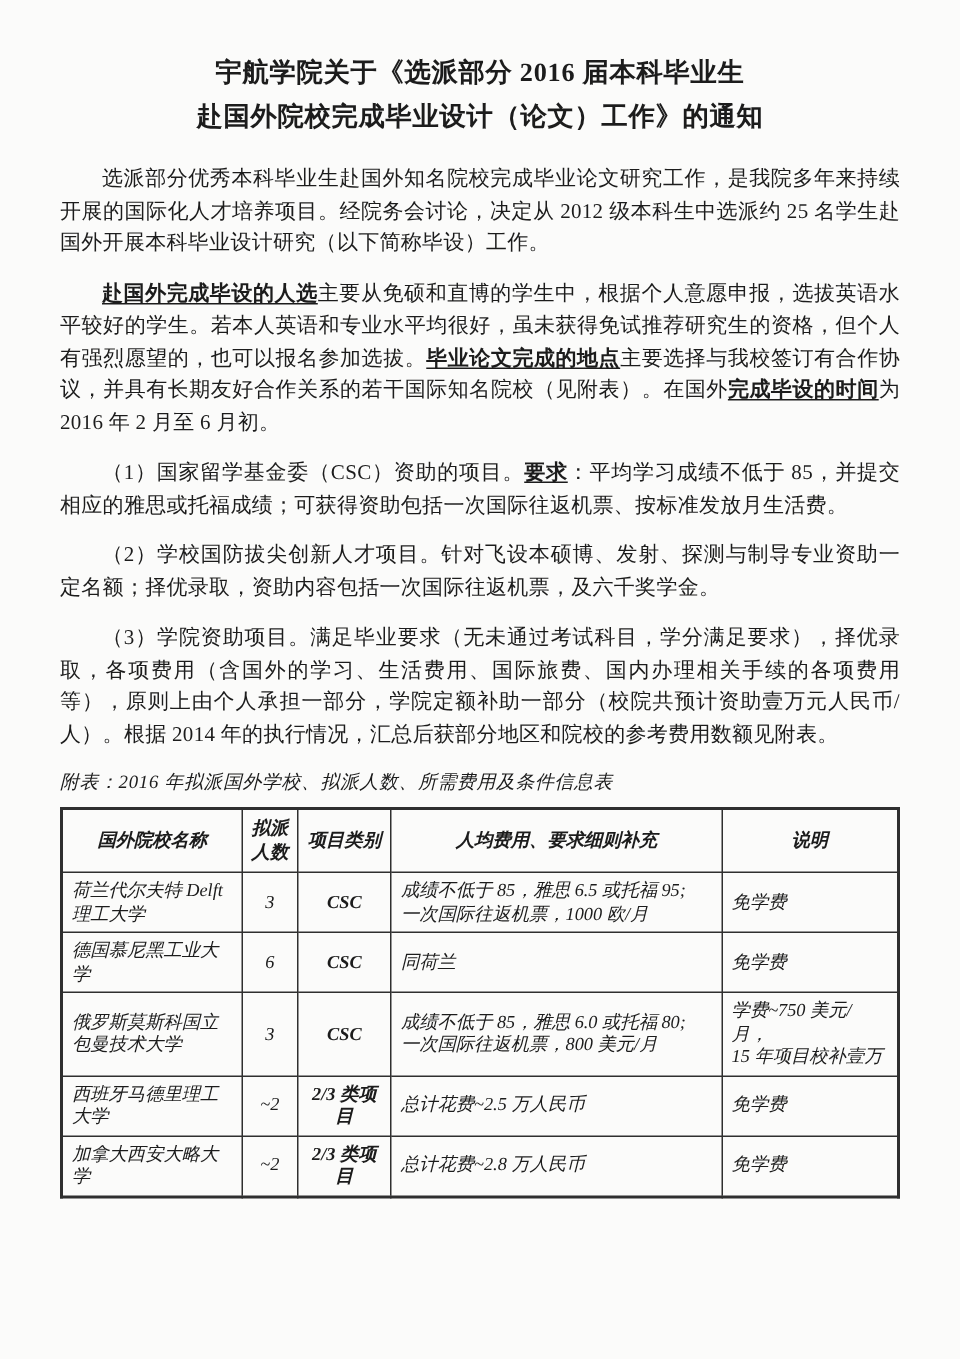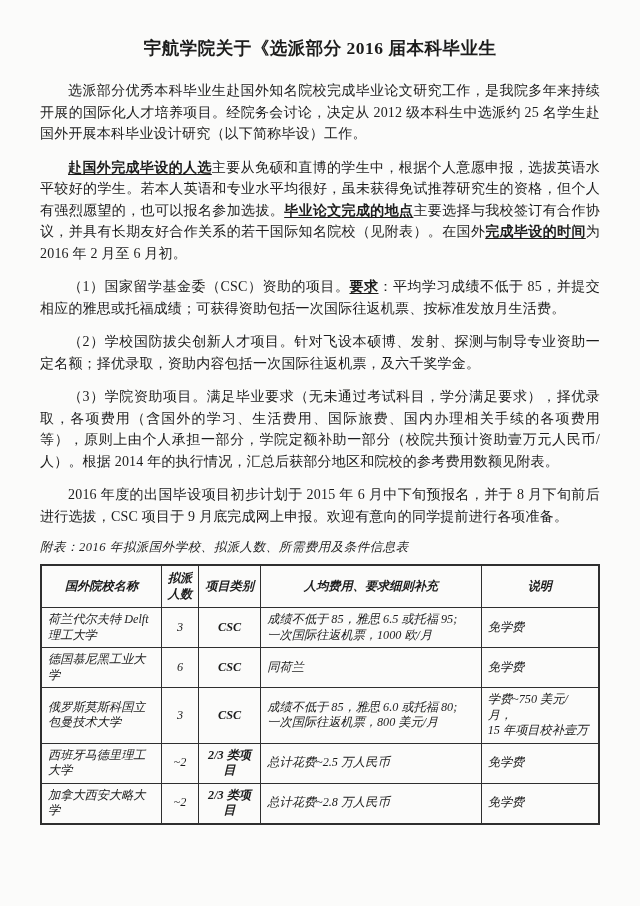--- a/index.html
+++ b/index.html
@@ -73,29 +73,29 @@
   col.c3 { width: 11.2%; }
   col.c4 { width: 39.5%; }
   col.c5 { width: 21.1%; }
 </style>
 </head>
 <body>
 
 <div class="page">
   <div class="title">
     <div>宇航学院关于《选派部分 2016 届本科毕业生</div>
+    <div>赴国外院校完成毕业设计（论文）工作》的通知</div>
   </div>
 
   <div class="body-text" id="paragraphs">
       <p class="para"><span>选派部分优秀本科毕业生赴国外知名院校完成毕业论文研究工作，是我院多年来持续开展的国际化人才培养项目。经院务会讨论，决定从 2012 级本科生中选派约 25 名学生赴国外开展本科毕业设计研究（以下简称毕设）工作。</span></p>
       <p class="para"><span class="bu">赴国外完成毕设的人选</span><span>主要从免硕和直博的学生中，根据个人意愿申报，选拔英语水平较好的学生。若本人英语和专业水平均很好，虽未获得免试推荐研究生的资格，但个人有强烈愿望的，也可以报名参加选拔。</span><span class="bu">毕业论文完成的地点</span><span>主要选择与我校签订有合作协议，并具有长期友好合作关系的若干国际知名院校（见附表）。在国外</span><span class="bu">完成毕设的时间</span><span>为 2016 年 2 月至 6 月初。</span></p>
       <p class="para"><span>（1）国家留学基金委（CSC）资助的项目。</span><span class="bu">要求</span><span>：平均学习成绩不低于 85，并提交相应的雅思或托福成绩；可获得资助包括一次国际往返机票、按标准发放月生活费。</span></p>
       <p class="para"><span>（2）学校国防拔尖创新人才项目。针对飞设本硕博、发射、探测与制导专业资助一定名额；择优录取，资助内容包括一次国际往返机票，及六千奖学金。</span></p>
       <p class="para"><span>（3）学院资助项目。满足毕业要求（无未通过考试科目，学分满足要求），择优录取，各项费用（含国外的学习、生活费用、国际旅费、国内办理相关手续的各项费用等），原则上由个人承担一部分，学院定额补助一部分（校院共预计资助壹万元人民币/人）。根据 2014 年的执行情况，汇总后获部分地区和院校的参考费用数额见附表。</span></p>
-      <p class="para"><span>2016 年度的出国毕设项目初步计划于 2015 年 6 月中下旬预报名，并于 8 月下旬前后进行选拔，CSC 项目于 9 月底完成网上申报。欢迎有意向的同学提前进行各项准备。</span></p>
     </div>
 
   <div class="table-caption">附表：2016 年拟派国外学校、拟派人数、所需费用及条件信息表</div>
 
   <table class="info">
     <colgroup>
       <col class="c1">
         <col class="c2">
         <col class="c3">
         <col class="c4">

